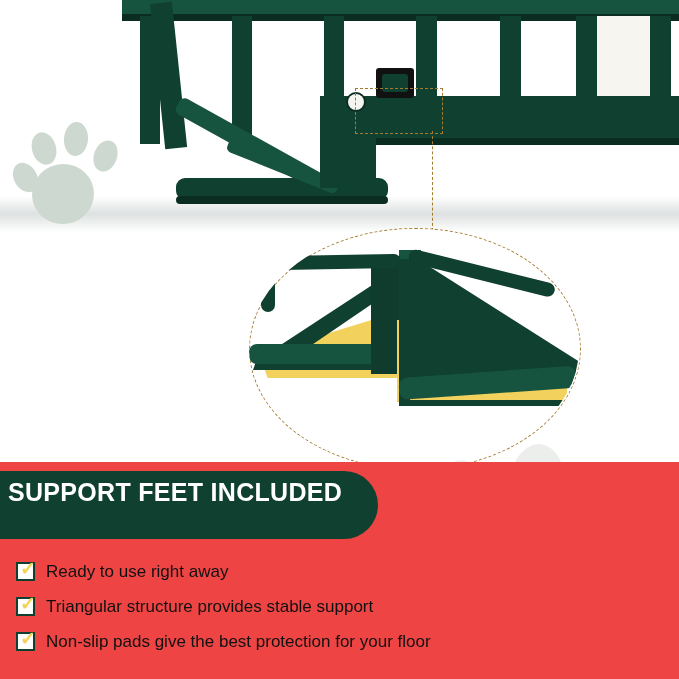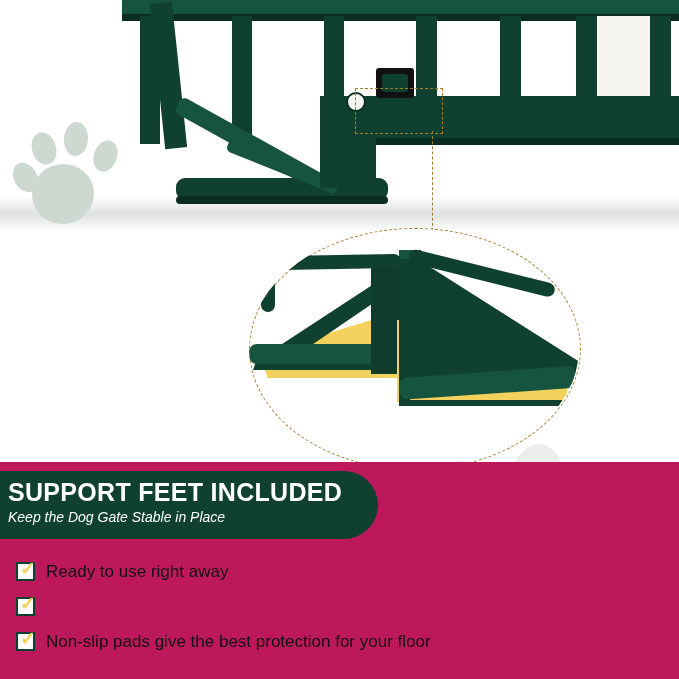--- a/index.html
+++ b/index.html
@@ -78,21 +78,21 @@
     border: 1.6px dashed #a37b2e;
   }
 
   
   #panel {
     position: absolute;
     left: 0;
     top: 462px;
     width: 679px;
     height: 217px;
-    background: #be185d;
+    background: #ef4444;
   }
   .banner {
     position: absolute;
     left: -10px;
     top: 9px;
     width: 388px;
     height: 68px;
     background: #10402f;
     border-radius: 0 34px 34px 0;
     box-sizing: border-box;
@@ -231,36 +231,36 @@
       <div class="toe" style="left:46px; top:22px; width:54px; height:74px; transform:rotate(-12deg);"></div>
       <div class="toe" style="left:118px;top:6px;  width:54px; height:76px; transform:rotate(6deg);"></div>
 
     </div>
   </div>
 
   <div id="panel">
 
     <div class="banner">
       <div class="banner-title">SUPPORT FEET INCLUDED</div>
-      <div class="banner-sub">Keep the Dog Gate Stable in Place</div>
     </div>
 
     <div class="bullets">
 
       <div class="bullet">
         <span class="check-box">
           <span class="check-mark">✓</span>
         </span>
         <span class="bullet-text">Ready to use right away</span>
       </div>
 
       <div class="bullet">
         <span class="check-box">
           <span class="check-mark">✓</span>
         </span>
+        <span class="bullet-text">Triangular structure provides stable support</span>
       </div>
 
       <div class="bullet">
         <span class="check-box">
           <span class="check-mark">✓</span>
         </span>
         <span class="bullet-text">Non-slip pads give the best protection for your floor</span>
       </div>
 
     </div>

